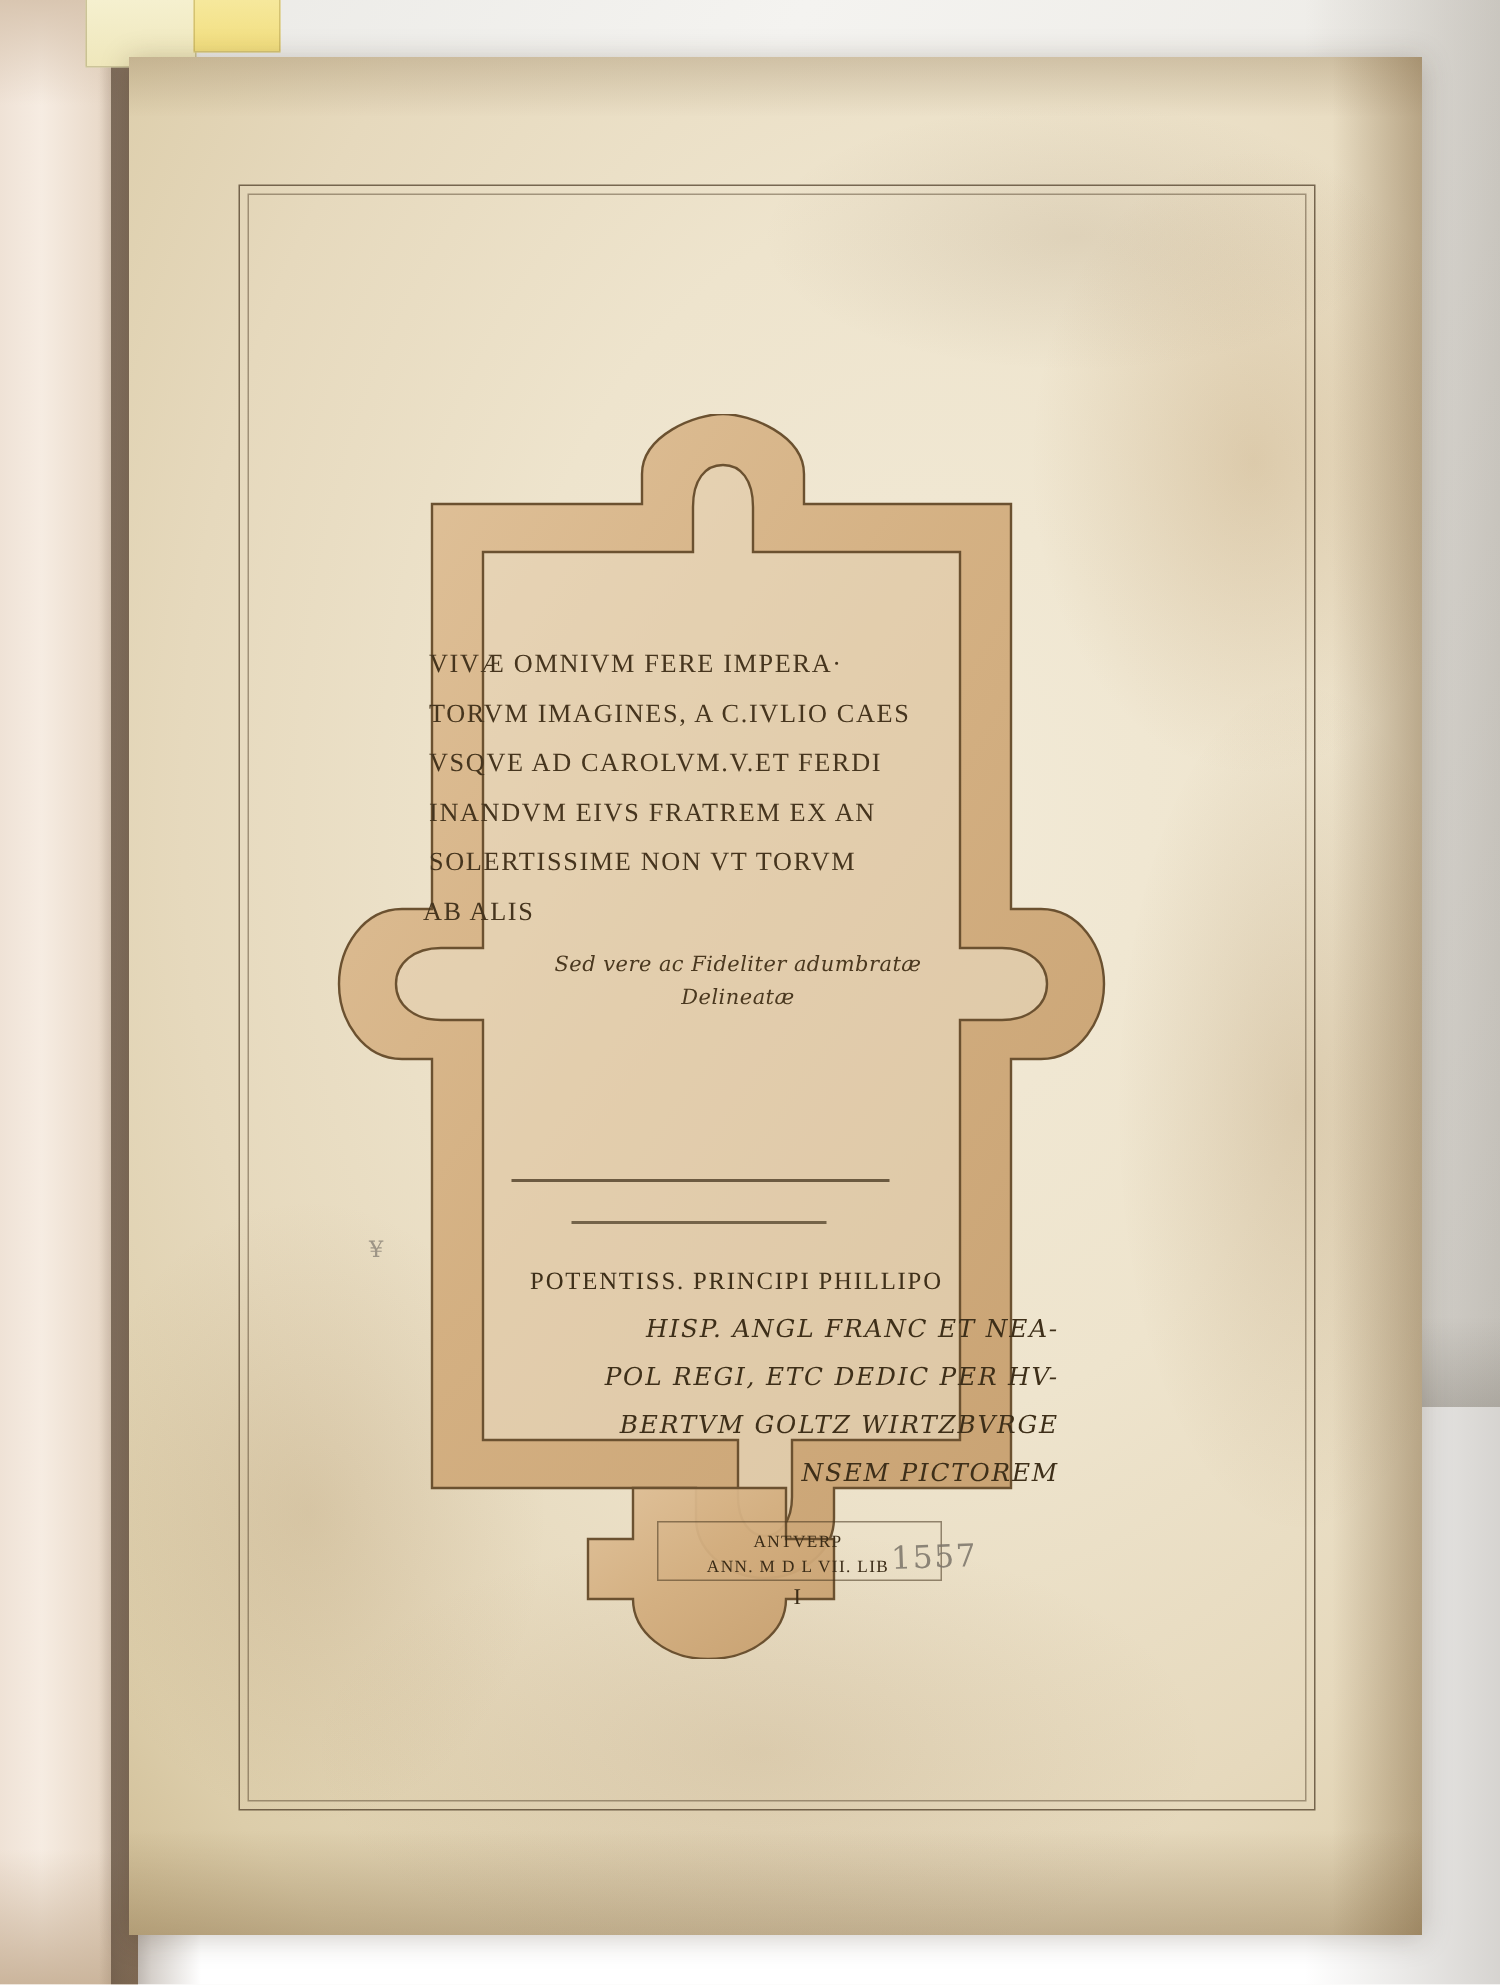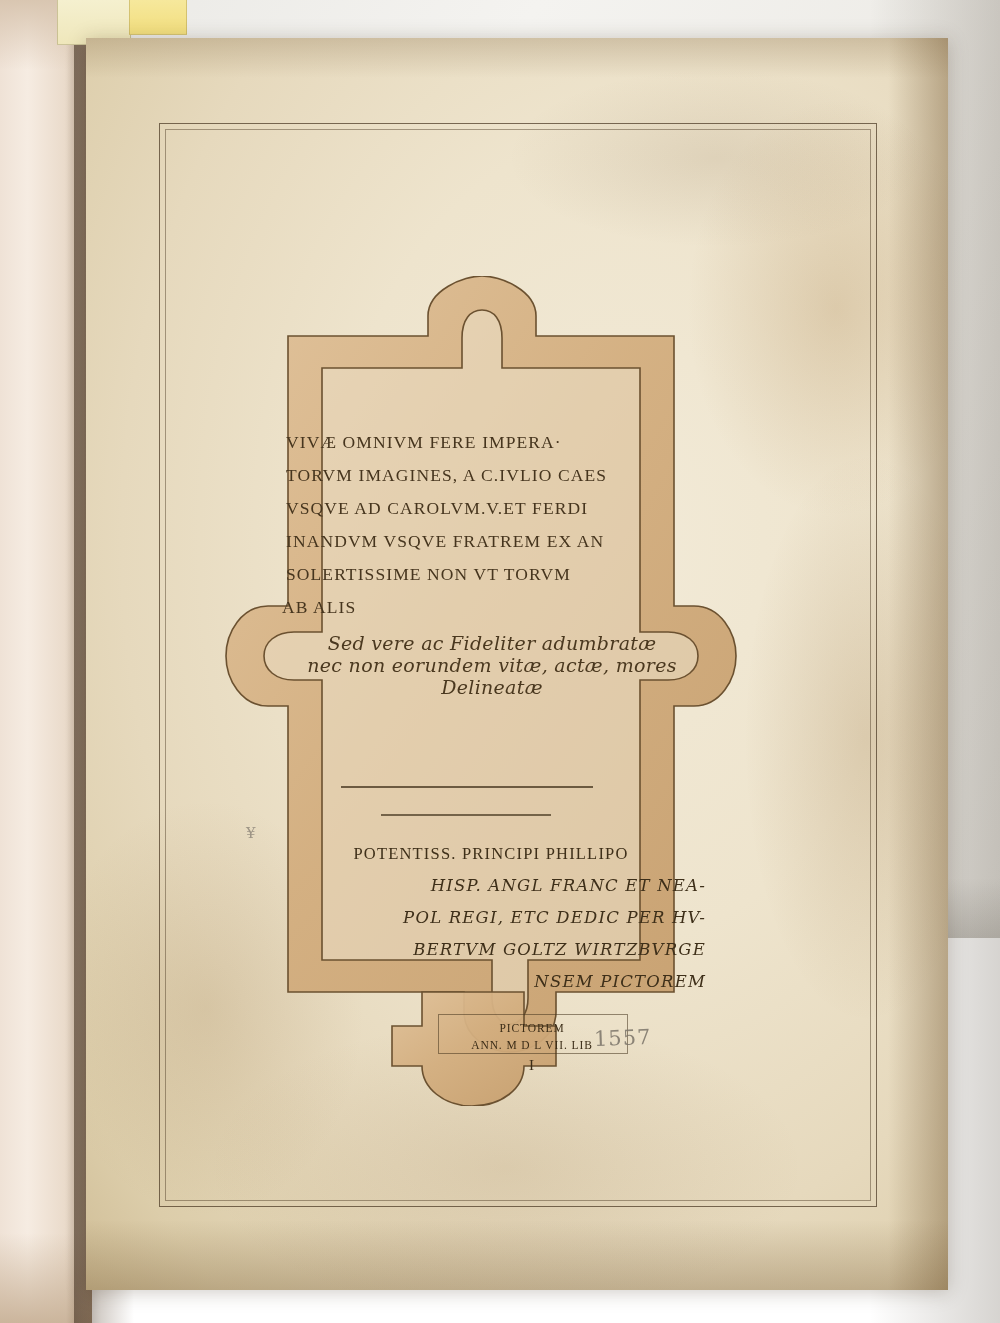--- a/index.html
+++ b/index.html
@@ -153,21 +153,21 @@
     color: #443venue;
     color: #46351e;
     white-space: nowrap;
     text-align: left;
   }
   .caps-block { text-align: left; padding-left: 4px; }
   .caps-center { text-align: left; }
   .ital {
     font-family: "DejaVu Serif", serif;
     font-style: italic;
-    font-size: 19px;
+    font-size: 14px;
     line-height: 22px;
     color: #4a381f;
     letter-spacing: 0.3px;
   }
 
   .rule-sep {
     position: absolute;
     background: #4a3a22;
   }
   .sep1 { left: 255px; top: 748px; width: 252px; height: 2px; opacity: .78; }
@@ -387,48 +387,47 @@
             L 308,716 Z"></path>
         </g>
       </svg>
     </div>
 
     <div class="panel-text">
       <div class="caps-block">
         <div class="line-caps">VIVÆ  OMNIVM FERE IMPERA·</div>
         <div class="line-caps">TORVM IMAGINES, A C.IVLIO CAES</div>
         <div class="line-caps">VSQVE AD CAROLVM.V.ET FERDI</div>
-        <div class="line-caps">INANDVM VSQVE FRATREM EX AN</div>
+        <div class="line-caps">INANDVM EIVS FRATREM EX AN</div>
         <div class="line-caps">SOLERTISSIME NON VT TORVM</div>
       </div>
       <div class="line-caps caps-center">AB ALIS</div>
 
       <div style="height:8px"></div>
 
       <div class="ital">Sed vere ac Fideliter adumbratæ</div>
-      <div class="ital">nec non eorundem vitæ, actæ, mores</div>
       <div class="ital">Delineatæ</div>
     </div>
 
     <div class="rule-sep sep1"></div>
     <div class="rule-sep sep2"></div>
 
     <div class="dedication">
       <div class="ded-line">POTENTISS. PRINCIPI PHILLIPO</div>
       <div class="ded-line ded-ital">HISP. ANGL FRANC ET NEA-</div>
       <div class="ded-line ded-ital">POL REGI, ETC DEDIC PER HV-</div>
       <div class="ded-line ded-ital">BERTVM GOLTZ WIRTZBVRGE</div>
       <div class="ded-line ded-ital">NSEM PICTOREM</div>
     </div>
 
     <div class="pencil-mark">¥</div>
 
     <div class="imprint-box"></div>
     <div class="imprint">
-      <div class="ln">PICTOREM</div>
+      <div class="ln">ANTVERP</div>
       <div class="ln">ANN. M D L VII. LIB</div>
       <div class="ln numeral">I</div>
     </div>
 
     <div class="pencil">1557</div>
 
   </div>
 </div>
 
 </body></html>

